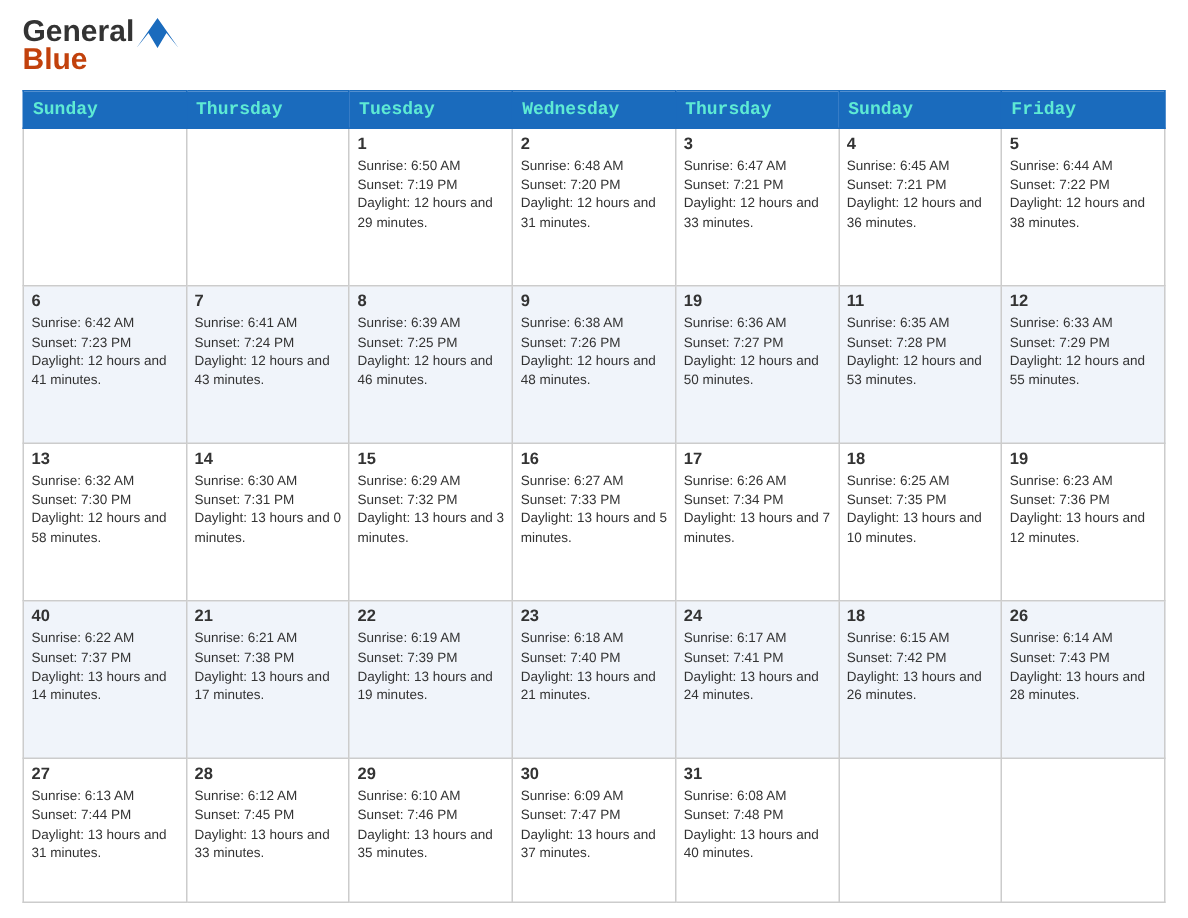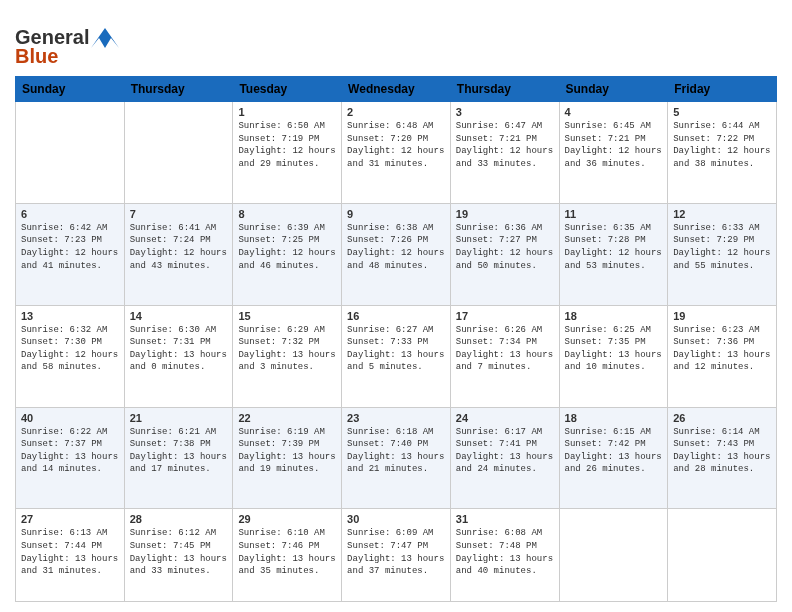--- a/index.html
+++ b/index.html
@@ -6,21 +6,21 @@
     body {
       font-family: Arial, sans-serif;
       background: #fff;
       width: 792px;
       height: 612px;
       overflow: hidden;
     }
     .page {
       width: 792px;
       height: 612px;
-      padding: 26px 15px 10px 15px;
+      padding: 10px 15px 10px 15px;
       display: flex;
       flex-direction: column;
     }
     .header {
       display: flex;
       justify-content: space-between;
       align-items: flex-start;
       margin-bottom: 8px;
     }
     .logo-wrapper {
@@ -44,26 +44,27 @@
     }
     .calendar {
       flex: 1;
       border: 1px solid #ccc;
       border-collapse: collapse;
       width: 100%;
       table-layout: fixed;
     }
     .calendar th {
       background: #1a6bbd;
-      color: #000000;
+      color: #5eead4;
       text-align: left;
       padding: 5px 6px;
       font-size: 12px;
       font-weight: bold;
       border: 1px solid #1a6bbd;
+      font-family: Liberation Mono, monospace;
     }
     .calendar td {
       vertical-align: top;
       border: 1px solid #ccc;
       padding: 4px 5px;
       font-size: 9.5px;
       color: #333;
       background: #fff;
       height: 88px;
     }
@@ -73,21 +74,20 @@
     .day-number {
       font-size: 11px;
       font-weight: bold;
       display: block;
       margin-bottom: 2px;
     }
     .day-info {
       font-size: 9px;
       line-height: 1.4;
       color: #333;
-      font-family: Liberation Mono, monospace;
     }
     .empty-cell {
       background: #f5f5f5;
     }
     .stripe-row td {
       background: #f0f4fa;
     }
   </style>
 </head>
 <body>

